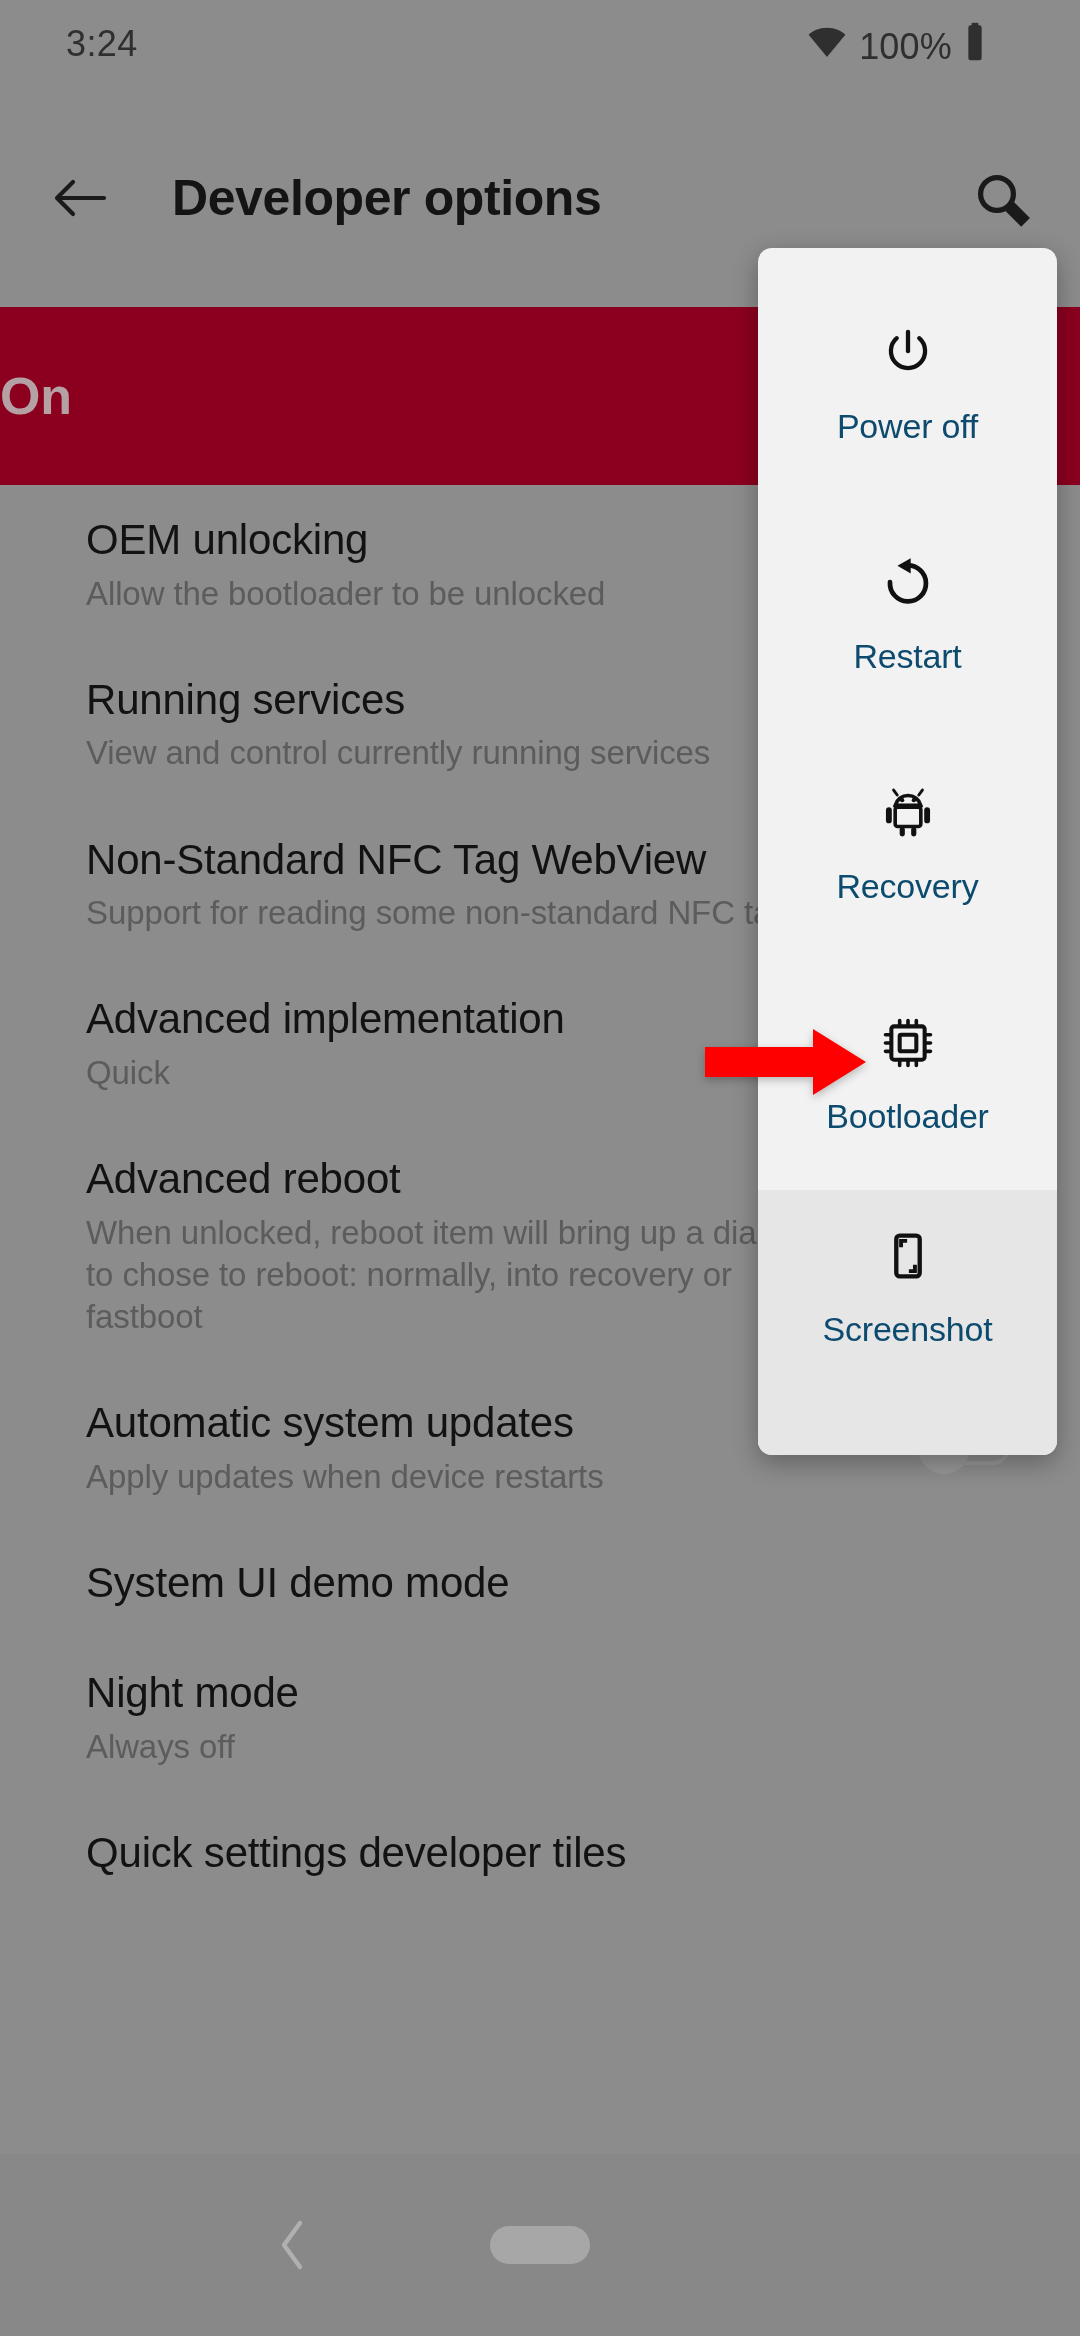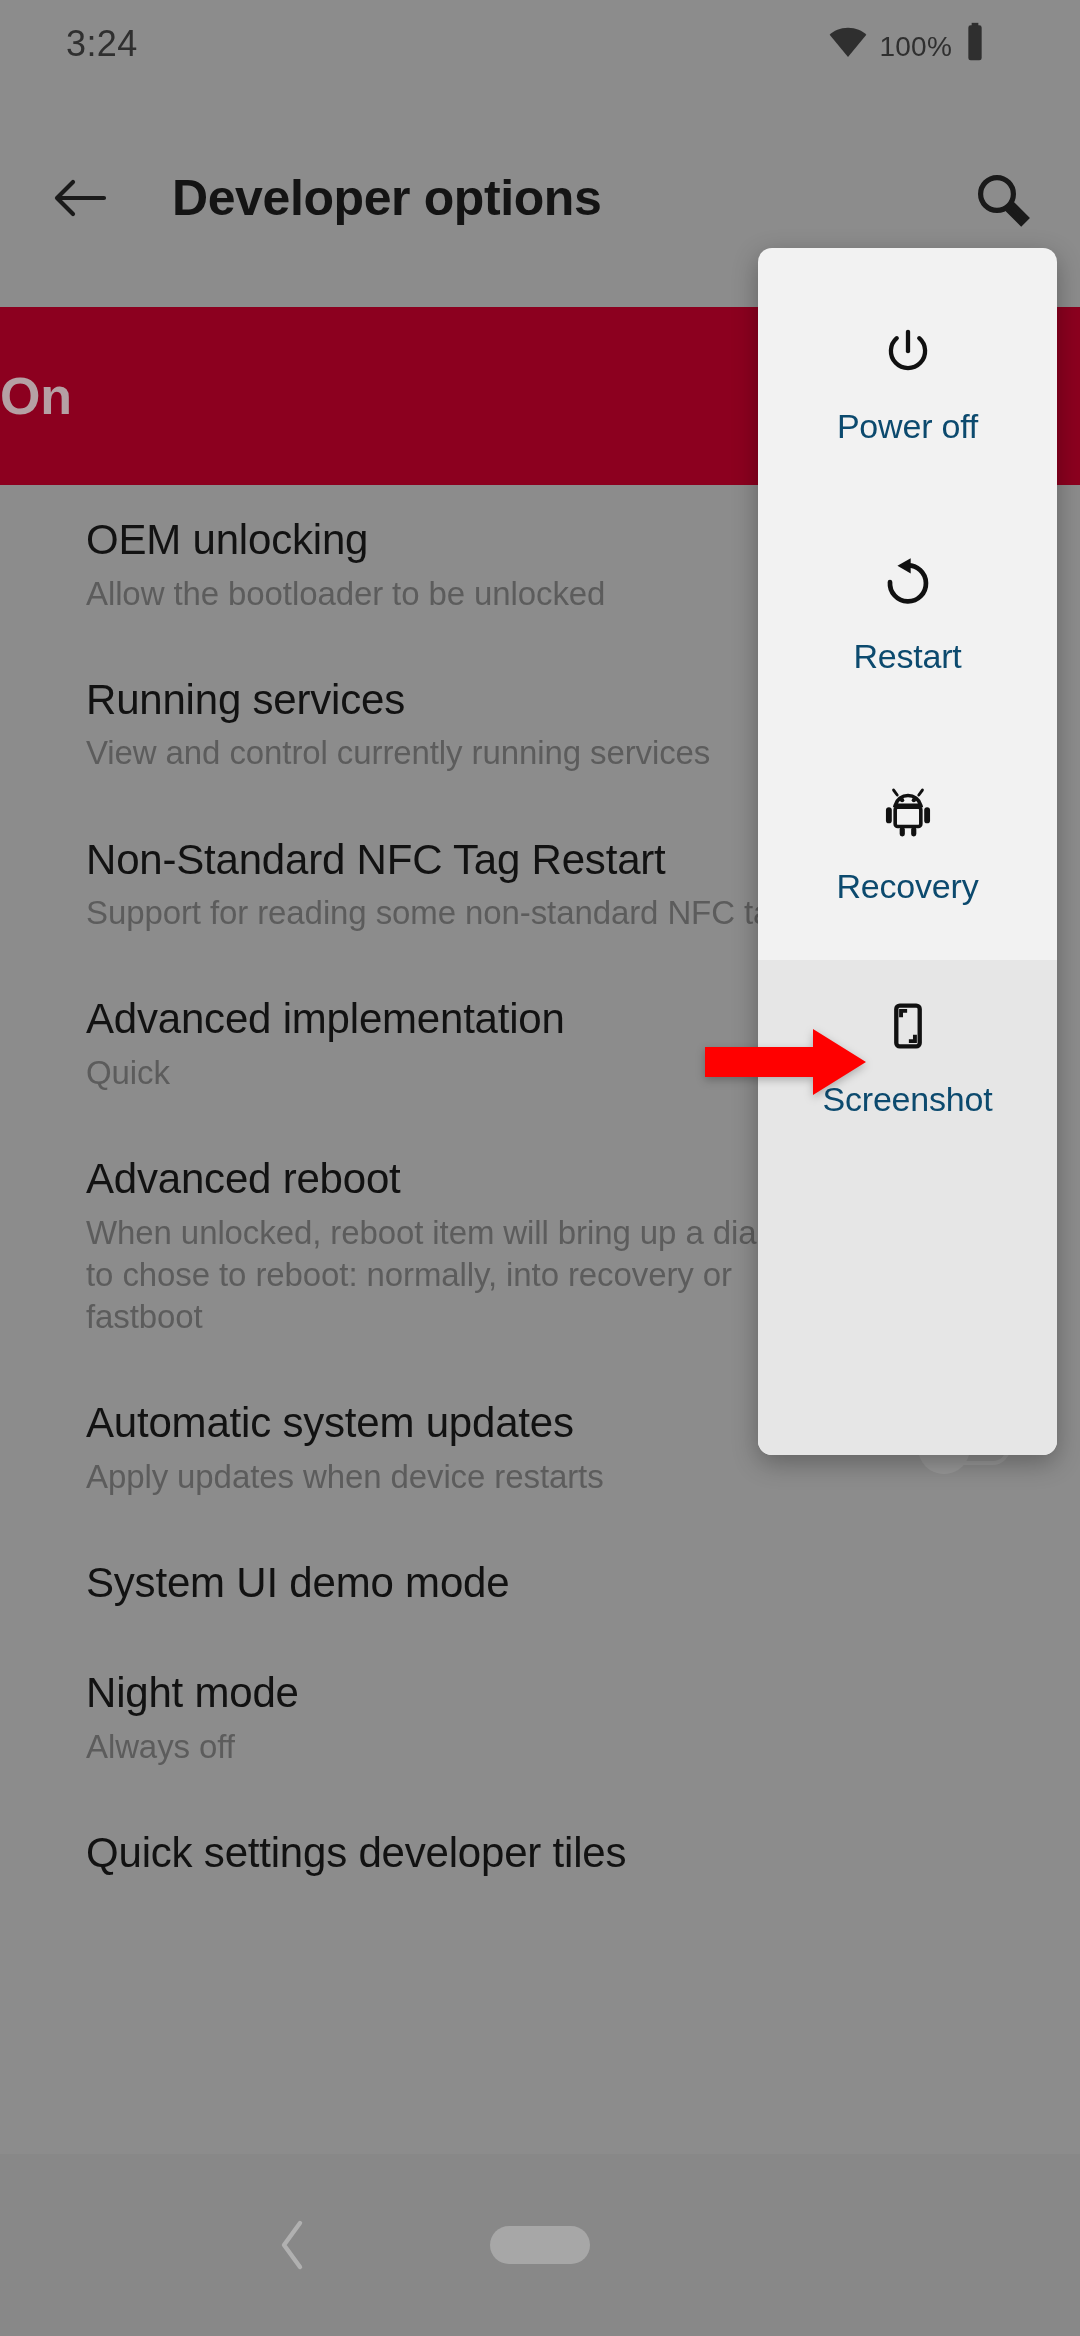--- a/index.html
+++ b/index.html
@@ -34,21 +34,21 @@
     font-size: 36px;
     color: #2f2f2f;
     letter-spacing: 0.4px;
   }
   .status-right {
     display: flex;
     align-items: center;
     gap: 12px;
   }
   .status-battery-text {
-    font-size: 28px;
+    font-size: 36px;
     color: #2f2f2f;
     letter-spacing: 0.2px;
     margin-top: 6px;
   }
   .icon-wifi { display:block; }
   .icon-battery { display:block; }
 
   
   .appbar {
     position: absolute;
@@ -273,21 +273,21 @@
       <div class="setting-title">OEM unlocking</div>
       <div class="setting-summary">Allow the bootloader to be unlocked</div>
     </div>
 
     <div class="setting-row">
       <div class="setting-title">Running services</div>
       <div class="setting-summary">View and control currently running services</div>
     </div>
 
     <div class="setting-row">
-      <div class="setting-title">Non-Standard NFC Tag Restart</div>
+      <div class="setting-title">Non-Standard NFC Tag WebView</div>
       <div class="setting-summary">Support for reading some non-standard NFC tags</div>
     </div>
 
     <div class="setting-row">
       <div class="setting-title">Advanced implementation</div>
       <div class="setting-summary">Quick</div>
     </div>
 
     <div class="setting-row">
       <div class="setting-title">Advanced reboot</div>
@@ -352,20 +352,35 @@
             <rect x="6.3" y="9.4" width="11.4" height="8.6" rx="1.1" fill="none" stroke="#111" stroke-width="1.6"></rect>
             <rect x="2.2" y="9.4" width="2.6" height="7.2" rx="1.3" fill="#111"></rect>
             <rect x="19.2" y="9.4" width="2.6" height="7.2" rx="1.3" fill="#111"></rect>
             <rect x="8.3" y="18.2" width="2.3" height="4.2" rx="1.1" fill="#111"></rect>
             <rect x="13.4" y="18.2" width="2.3" height="4.2" rx="1.1" fill="#111"></rect>
           </svg>
         </span>
         <span class="pm-label">Recovery</span>
       </div>
 
+      <div class="pm-item">
+        <span class="pm-icon">
+          <svg width="54" height="54" viewBox="0 0 24 24">
+            <rect x="4.6" y="4.6" width="14.8" height="14.8" rx="1.2" fill="none" stroke="#111" stroke-width="1.8"></rect>
+            <rect x="8.3" y="8.3" width="7.4" height="7.4" rx="0.6" fill="none" stroke="#111" stroke-width="1.8"></rect>
+            <g stroke="#111" stroke-width="1.6" stroke-linecap="round">
+              <path d="M8.3 4.6 L8.3 2.0 M12 4.6 L12 2.0 M15.7 4.6 L15.7 2.0"></path>
+              <path d="M8.3 19.4 L8.3 22.0 M12 19.4 L12 22.0 M15.7 19.4 L15.7 22.0"></path>
+              <path d="M4.6 8.3 L2.0 8.3 M4.6 12 L2.0 12 M4.6 15.7 L2.0 15.7"></path>
+              <path d="M19.4 8.3 L22.0 8.3 M19.4 12 L22.0 12 M19.4 15.7 L22.0 15.7"></path>
+            </g>
+          </svg>
+        </span>
+        <span class="pm-label">Bootloader</span>
+      </div>
 
     </div>
 
     <div class="pm-group-secondary">
       <div class="pm-item" style="height:auto;">
         <span class="pm-icon">
           <svg width="52" height="52" viewBox="0 0 24 24">
             <rect x="6.6" y="2.6" width="10.8" height="18.8" rx="1.6" fill="none" stroke="#111" stroke-width="2.0"></rect>
             <path d="M8.8 8.0 L8.8 5.0 L11.6 5.0" stroke="#111" stroke-width="1.8" fill="none"></path>
             <path d="M15.2 16.0 L15.2 19.0 L12.4 19.0" stroke="#111" stroke-width="1.8" fill="none"></path>

